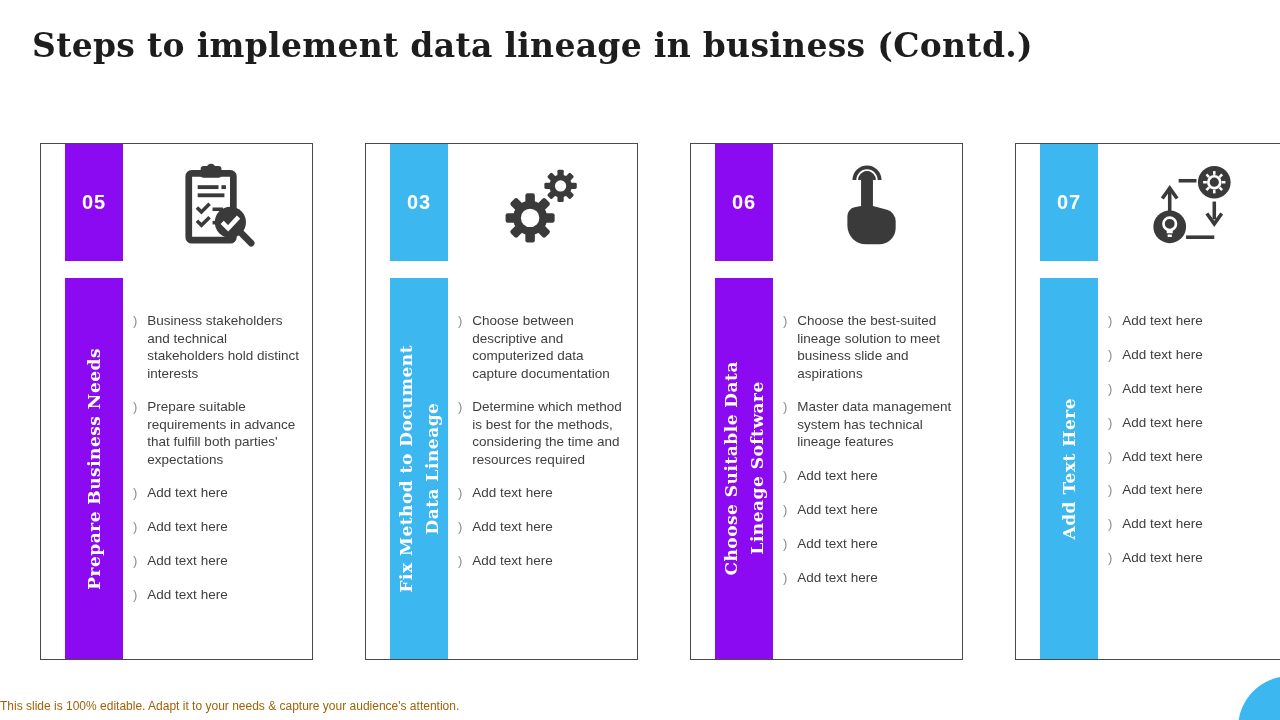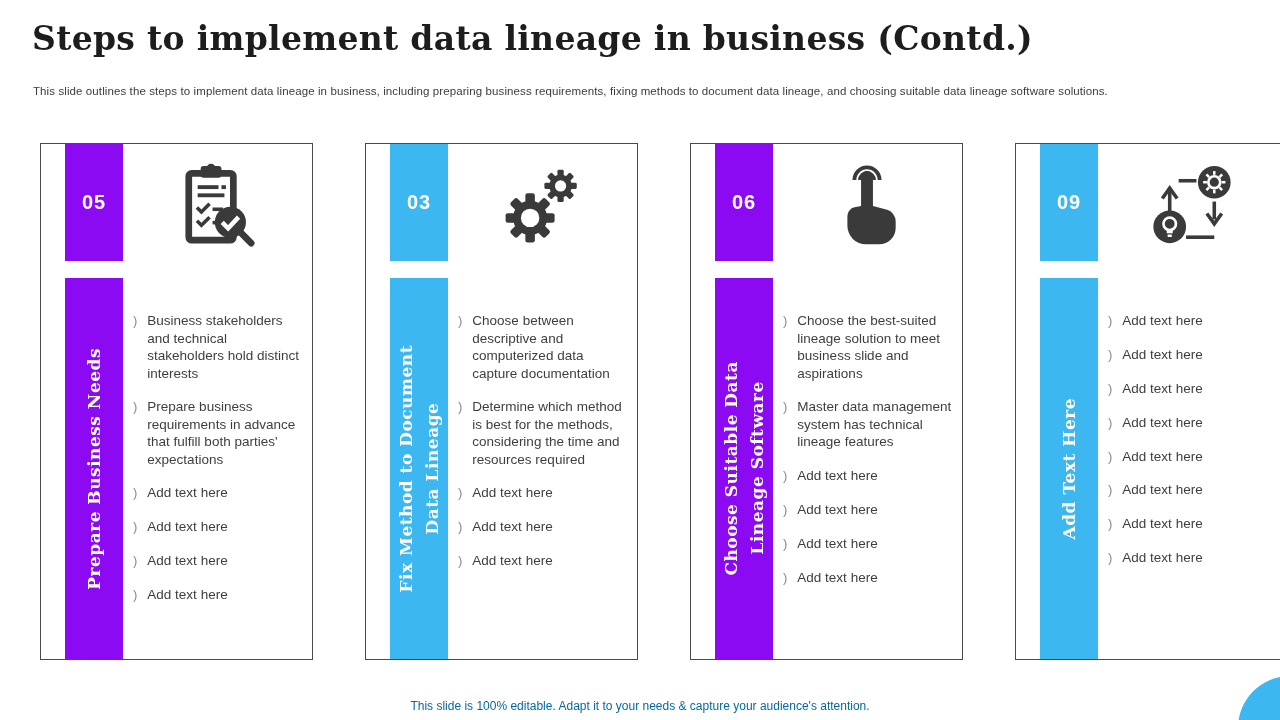--- a/index.html
+++ b/index.html
@@ -1,21 +1,21 @@
 <!DOCTYPE html>
 <html style="--purple: #8C0AF2; --blue: #3CB7EF;"><head>
 <meta charset="utf-8">
 <style>
   html,body{margin:0;padding:0;background:#e8e8e8;}
   .slide{
     position:relative;width:1280px;height:720px;background:#ffffff;
     overflow:hidden;font-family:"Liberation Sans",sans-serif;
   }
   .title{
-    position:absolute;left:32px;top:19px;margin:0;
+    position:absolute;left:32px;top:26px;margin:0;
     font-family:"DejaVu Serif",serif;font-weight:700;font-size:33px;
     color:#1d1d1d;letter-spacing:.3px;white-space:nowrap;
   }
   .subtitle{
     position:absolute;left:33px;top:85px;margin:0;
     font-size:11.5px;color:#3c3c3c;letter-spacing:.1px;white-space:nowrap;
   }
   .cards{position:absolute;left:40px;top:143px;display:flex;gap:52px;}
   .card{
     width:273px;height:517px;border:1px solid #4a4a4a;background:#fff;
@@ -46,21 +46,21 @@
     position:absolute;left:92px;top:168px;right:6px;
     margin:0;padding:0;list-style:none;
   }
   .bullets li{
     display:flex;gap:10px;margin-bottom:16px;
     font-size:13.5px;line-height:1.3;color:#3e3e3e;
   }
   .marker{color:#8a8a8a;font-size:13px;flex:0 0 auto;padding-top:1px;}
   .footer{
     position:absolute;left:0;right:0;bottom:7px;margin:0;
-    text-align:center;font-size:12px;color:#0369a1;
+    font-size:12px;color:#a16207;
   }
   .corner-circle{
     position:absolute;right:-62px;bottom:-60px;width:104px;height:104px;
     border-radius:50%;background:var(--blue);
   }
 </style>
 </head>
 <body>
 
 <svg width="0" height="0" style="position:absolute" aria-hidden="true">
@@ -139,21 +139,20 @@
           <path d="M53.5 17.5 l1.8 1.8"></path>
         <path d="M55.3 8.7 l-1.8 1.8"></path>
           <path d="M46.5 17.5 l-1.8 1.8"></path>
       </g>
     </symbol>
   </defs>
 </svg>
 
 <div class="slide">
   <h1 class="title">Steps to implement data lineage in business (Contd.)</h1>
-  <p class="subtitle">This slide outlines the steps to implement data lineage in business, including preparing business requirements, fixing methods to document data lineage, and choosing suitable data lineage software solutions.</p>
 
   <div class="cards">
   <section class="card">
     <div class="badge accent-purple">
       <span class="badge-num">05</span>
     </div>
     <div class="icon-wrap">
       <svg class="icon-svg">
             <use href="#sym-clipboard-check-icon"></use>
           </svg>
@@ -161,21 +160,21 @@
     <div class="vbar accent-purple">
       <span class="vtext">Prepare Business Needs</span>
     </div>
     <ul class="bullets">
           <li>
             <span class="marker">)</span>
             <span class="btext">Business stakeholders and technical stakeholders hold distinct interests</span>
           </li>
           <li>
             <span class="marker">)</span>
-            <span class="btext">Prepare business requirements in advance that fulfill both parties' expectations</span>
+            <span class="btext">Prepare suitable requirements in advance that fulfill both parties' expectations</span>
           </li>
           <li>
             <span class="marker">)</span>
             <span class="btext">Add text here</span>
           </li>
           <li>
             <span class="marker">)</span>
             <span class="btext">Add text here</span>
           </li>
           <li>
@@ -262,21 +261,21 @@
           </li>
           <li>
             <span class="marker">)</span>
             <span class="btext">Add text here</span>
           </li>
         </ul>
   </section>
 
   <section class="card">
     <div class="badge accent-blue">
-      <span class="badge-num">09</span>
+      <span class="badge-num">07</span>
     </div>
     <div class="icon-wrap">
       <svg class="icon-svg">
             <use href="#sym-process-idea-icon"></use>
           </svg>
     </div>
     <div class="vbar accent-blue">
       <span class="vtext">Add Text Here</span>
     </div>
     <ul class="bullets">

